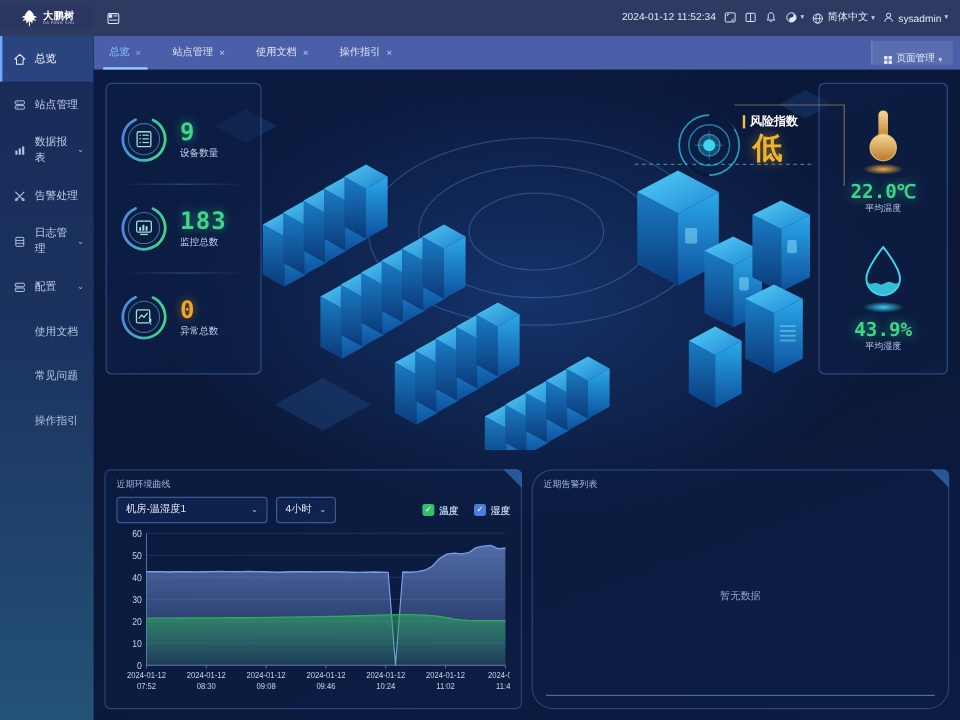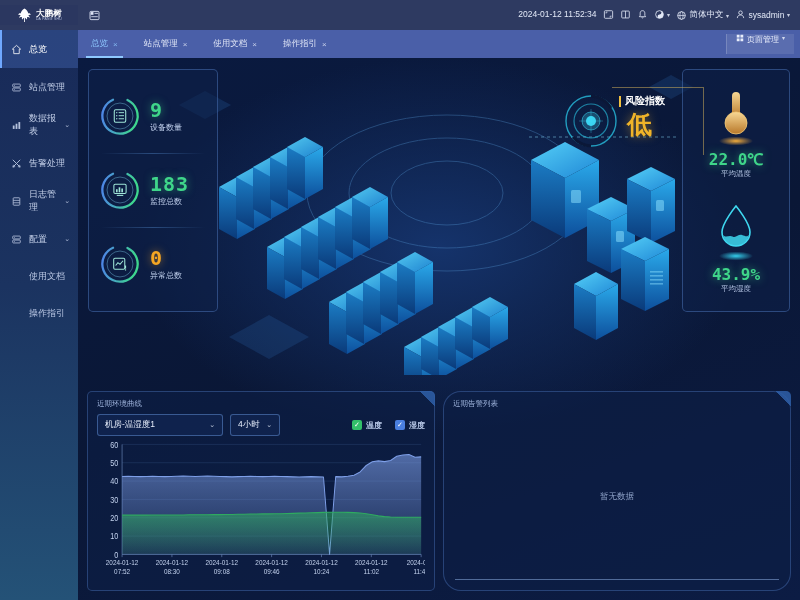--- a/index.html
+++ b/index.html
@@ -65,21 +65,21 @@
     display: flex; align-items: center; gap: 5px; padding: 0 13px;
     font-size: 8.5px; color: #dfe5f6; cursor: pointer; position: relative;
   }
   .tab.active { color: #8fc9ff; }
   .tab.active::after {
     content: ""; position: absolute; left: 8px; right: 8px; bottom: 0; height: 2px; background: #8fc9ff;
   }
   .tab-x { font-size: 8px; opacity: .8; }
   .tabbar-spacer { flex: 1; }
   .pagemgr {
-    display: flex; align-items: flex-start; gap: 3px; padding: 0 9px; margin: 4px 6px 4px 0;
+    display: flex; align-items: flex-end; gap: 3px; padding: 0 9px; margin: 4px 6px 4px 0;
     font-size: 8px; color: #e8edfb; background: rgba(255,255,255,.09);
     border-left: 1px solid rgba(255,255,255,.18); cursor: pointer;
   }
 
   
   .dash {
     flex: 1; position: relative; min-height: 0;
     background:
       radial-gradient(ellipse 60% 50% at 50% 35%, #15336b 0%, rgba(10,24,60,0) 70%),
       linear-gradient(160deg,#0a1a40 0%,#0a1736 50%,#0c1c44 100%);
@@ -326,20 +326,23 @@
           <circle cx="5" cy="5.1" r=".7" fill="#c3cfe8"></circle>
           <circle cx="5" cy="10.9" r=".7" fill="#c3cfe8"></circle>
         </svg>
         <span class="side-label">配置</span>
         <span class="side-chev">⌄</span>
       </div>
 
 
       <div class="side-sub">
         <span>使用文档</span>
+      </div>
+      <div class="side-sub">
+        <span>常见问题</span>
       </div>
       <div class="side-sub">
         <span>操作指引</span>
       </div>
     </div>
 
     <div class="main">
 
       <div class="tabbar">
         <div class="tab active">

